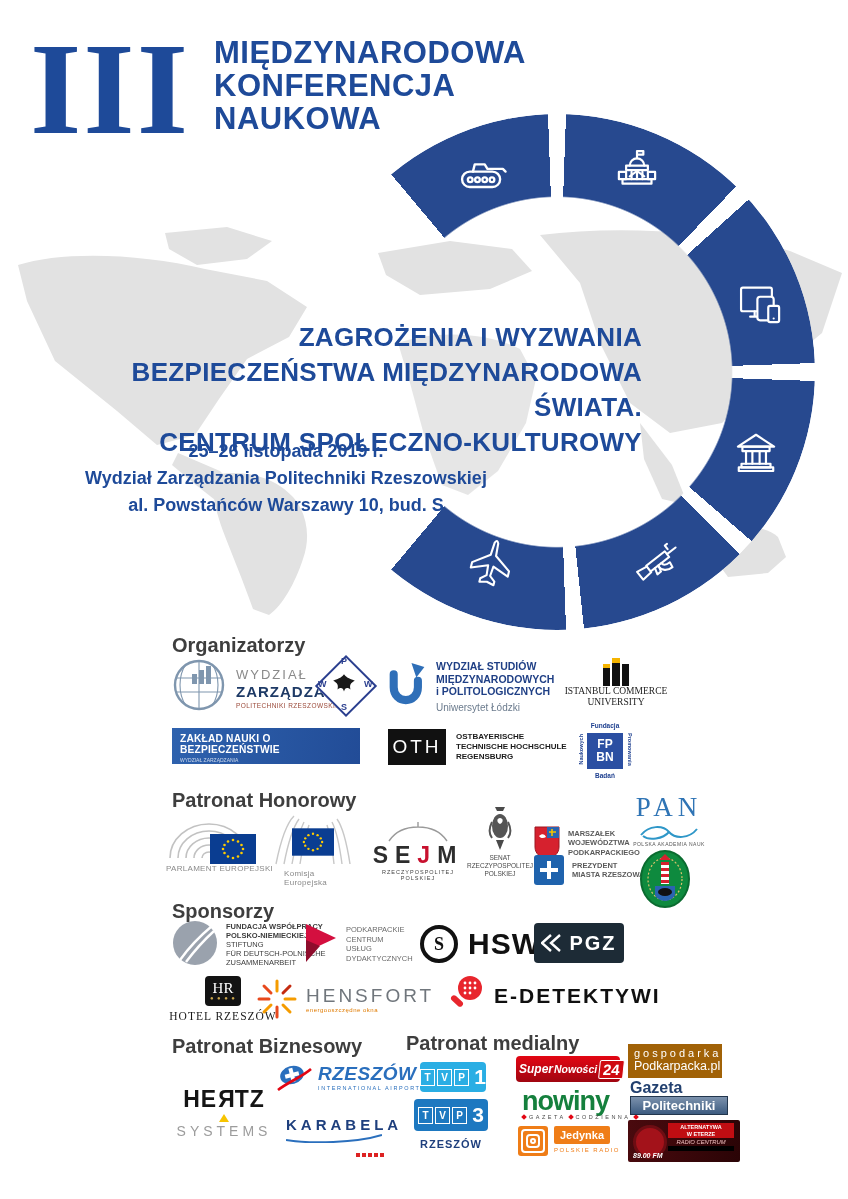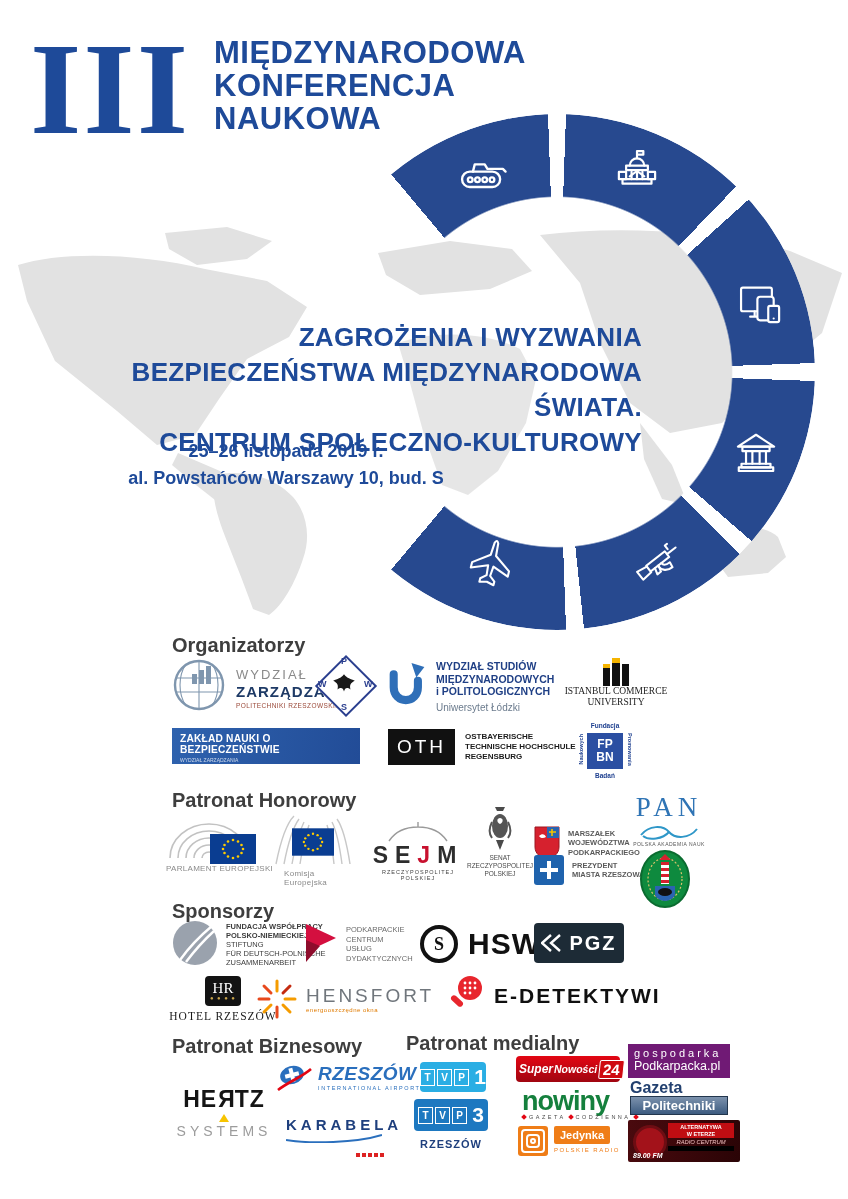--- a/index.html
+++ b/index.html
@@ -55,21 +55,21 @@
   .pwsw-box{position:absolute;left:8px;top:8px;width:40px;height:40px;border:2px solid #2b3f8f;
             background:#fff;transform:rotate(45deg);}
   .pwsw-letter{position:absolute;font-size:9px;font-weight:bold;color:#2b3f8f;}
   .ul-line{font-size:10.5px;font-weight:bold;color:#1f3f85;line-height:12.5px;}
   .ul-sub{font-size:10px;color:#6b7b8d;margin-top:4px;}
   .icu-txt{font-family:"Liberation Serif",serif;font-size:9.5px;color:#1c1c1c;text-align:center;line-height:11px;}
   .znob{width:188px;height:36px;background:linear-gradient(100deg,#2e62ae,#224c97);
         color:#fff;padding:5px 8px 0 8px;box-sizing:border-box;}
   .znob-l1{font-size:10.2px;font-weight:bold;letter-spacing:.2px;}
   .znob-l2{font-size:5px;color:rgba(255,255,255,.75);margin-top:2px;}
-  .oth-box{width:67px;height:36px;background:#111;color:#fff;display:flex;align-items:center;
+  .oth-box{width:58px;height:36px;background:#111;color:#fff;display:flex;align-items:center;
            justify-content:center;font-size:19px;letter-spacing:3px;}
   .oth-l{font-size:8px;font-weight:bold;color:#1a1a1a;line-height:10px;}
   .fpbn-sq{position:absolute;left:15px;top:11px;width:36px;height:36px;background:#2b4fa2;color:#fff;
            display:flex;flex-direction:column;align-items:center;justify-content:center;
            font-weight:bold;font-size:12px;line-height:13px;}
   .fpbn-s{font-size:6.5px;font-weight:bold;color:#1d3f8f;text-align:center;}
   .fpbn-v{position:absolute;font-size:5.5px;font-weight:bold;color:#1d3f8f;}
   .ep-label{font-size:8px;color:#8a8a8a;letter-spacing:.3px;}
   .sejm-letters{font-size:23px;font-weight:bold;color:#2d2d2d;letter-spacing:7px;}
   .sejm-j{color:#c8102e;}
@@ -127,21 +127,21 @@
   .sn-24{font-size:15px;font-weight:900;background:#cf0a10;border:1.5px solid #fff;border-radius:2px;
          padding:0 3px;margin-left:2px;transform:skewX(-6deg);}
   .nowiny-word{font-size:27px;font-weight:900;color:#15803d;letter-spacing:-1px;line-height:26px;}
   .nowiny-sub{display:flex;align-items:center;gap:3px;font-size:5.5px;color:#4a4a4a;letter-spacing:2.5px;}
   .red-diamond{width:4px;height:4px;background:#e30613;transform:rotate(45deg);}
   .jed-sq{width:30px;height:30px;background:#ef7d17;border-radius:3px;position:relative;}
   .jed-sq i{position:absolute;border:2px solid #fff;border-radius:4px;}
   .jed-box{width:56px;height:18px;background:#ef7d17;border-radius:2px;color:#fff;display:flex;
            align-items:center;justify-content:center;font-size:11px;font-weight:800;}
   .jed-sub{font-size:6px;color:#ef7d17;letter-spacing:1.5px;}
-  .gosp-box{width:102px;height:34px;background:#701a75;color:#fff;padding:3px 6px;box-sizing:border-box;}
+  .gosp-box{width:94px;height:34px;background:#a16207;color:#fff;padding:3px 6px;box-sizing:border-box;}
   .gosp-l1{font-size:11px;letter-spacing:3px;}
   .gosp-l2{font-size:12.5px;}
   .gaz-l1{font-size:16px;font-weight:800;color:#22406f;line-height:16px;}
   .gaz-box{width:96px;height:17px;background:linear-gradient(#7c92ad,#3c5b80);border:1px solid #22364d;
            color:#fff;font-weight:800;font-size:13px;display:flex;align-items:center;justify-content:center;}
   .radio-box{width:112px;height:42px;background:linear-gradient(100deg,#4a0a0e,#2a0406);border-radius:2px;
              position:relative;overflow:hidden;}
   .radio-circle{position:absolute;left:5px;top:5px;width:28px;height:28px;border-radius:50%;
                 background:#a3121a;border:3px solid #6e0d13;}
   .radio-fm{position:absolute;left:5px;bottom:3px;font-size:7px;font-weight:800;color:#fff;font-style:italic;}
@@ -238,20 +238,21 @@
     </svg>
   </div>
 
   <div class="hero-title">
     <div>ZAGROŻENIA I WYZWANIA</div>
     <div>BEZPIECZEŃSTWA MIĘDZYNARODOWA ŚWIATA.</div>
     <div>CENTRUM SPOŁECZNO-KULTUROWY</div>
   </div>
   <div class="hero-meta">
     <div>25–26 listopada 2019 r.</div>
+    <div>Wydział Zarządzania Politechniki Rzeszowskiej</div>
     <div>al. Powstańców Warszawy 10, bud. S</div>
   </div>
 
   <div class="section-label" style="left:172px;top:634px">Organizatorzy</div>
   <div class="section-label" style="left:172px;top:789px">Patronat Honorowy</div>
   <div class="section-label" style="left:172px;top:900px">Sponsorzy</div>
   <div class="section-label" style="left:172px;top:1035px">Patronat Biznesowy</div>
   <div class="section-label" style="left:406px;top:1032px">Patronat medialny</div>
 
   <div class="logo" style="left:172px;top:658px;display:flex;gap:10px">

